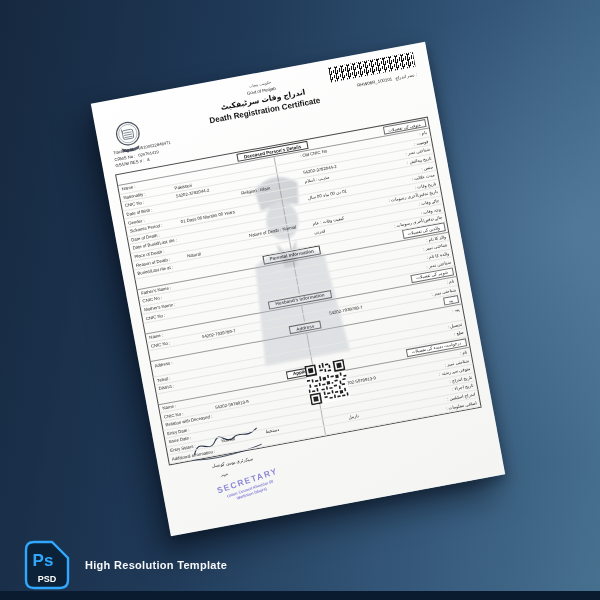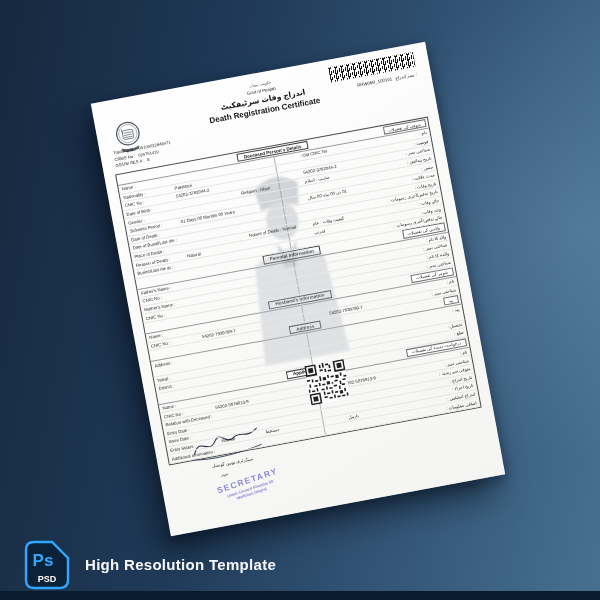--- a/index.html
+++ b/index.html
@@ -59,21 +59,21 @@
   .stamp-ur{position:absolute;left:60px;top:386px;font-size:4.4px;direction:rtl;color:#333;}
   .stamp{
     position:absolute;left:20px;top:394px;width:132px;text-align:center;
     transform:rotate(-8deg);color:#7d77d4;opacity:.88;
   }
   .stamp-l1{font-size:8.4px;font-weight:bold;letter-spacing:1.4px;}
   .stamp-l2{font-size:3.9px;font-weight:bold;margin-top:.5px;}
   .stamp-l3{font-size:3.9px;font-weight:bold;}
   
   .brand{position:absolute;left:24px;top:540px;display:flex;align-items:center;gap:15px;z-index:5;}
-  .brand-text{color:#f6f8fb;font-weight:bold;font-size:15px;line-height:1.32;letter-spacing:.3px;}
+  .brand-text{color:#f6f8fb;font-weight:bold;font-size:11px;line-height:1.32;letter-spacing:.3px;}
   .strip{position:absolute;left:0;right:0;bottom:0;height:9px;background:#0a1a2f;z-index:6;}
 </style>
 </head>
 <body>
 
 <div class="sheet">
 
   <div class="c-head">
     <svg class="logo" width="30" height="36" viewBox="0 0 40 48">
       <circle cx="20" cy="19" r="15" fill="none" stroke="#4d5560" stroke-width="1.6"></circle>

